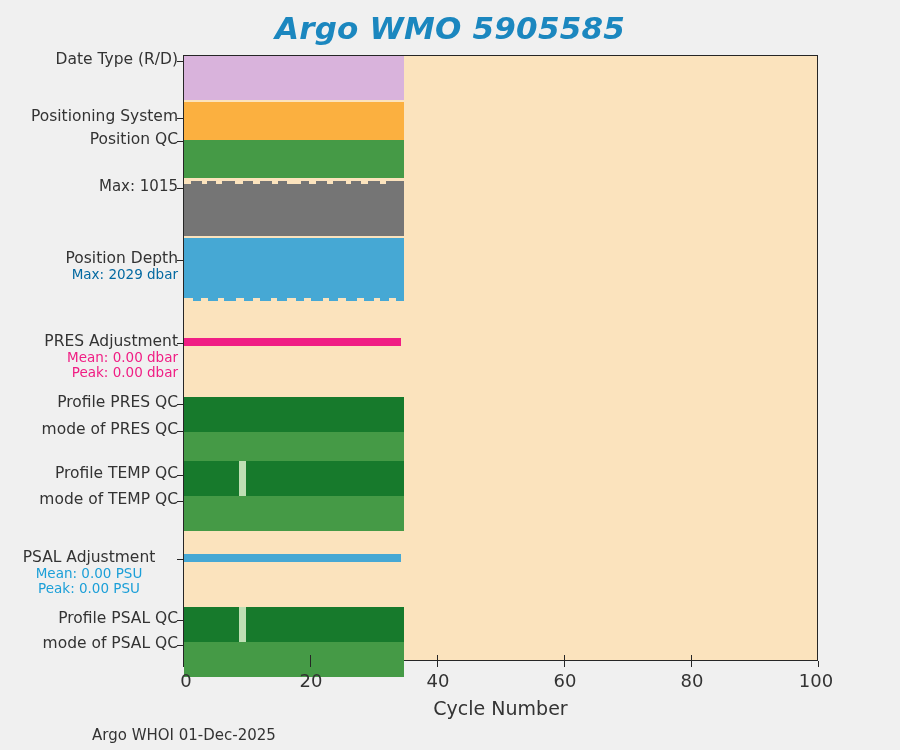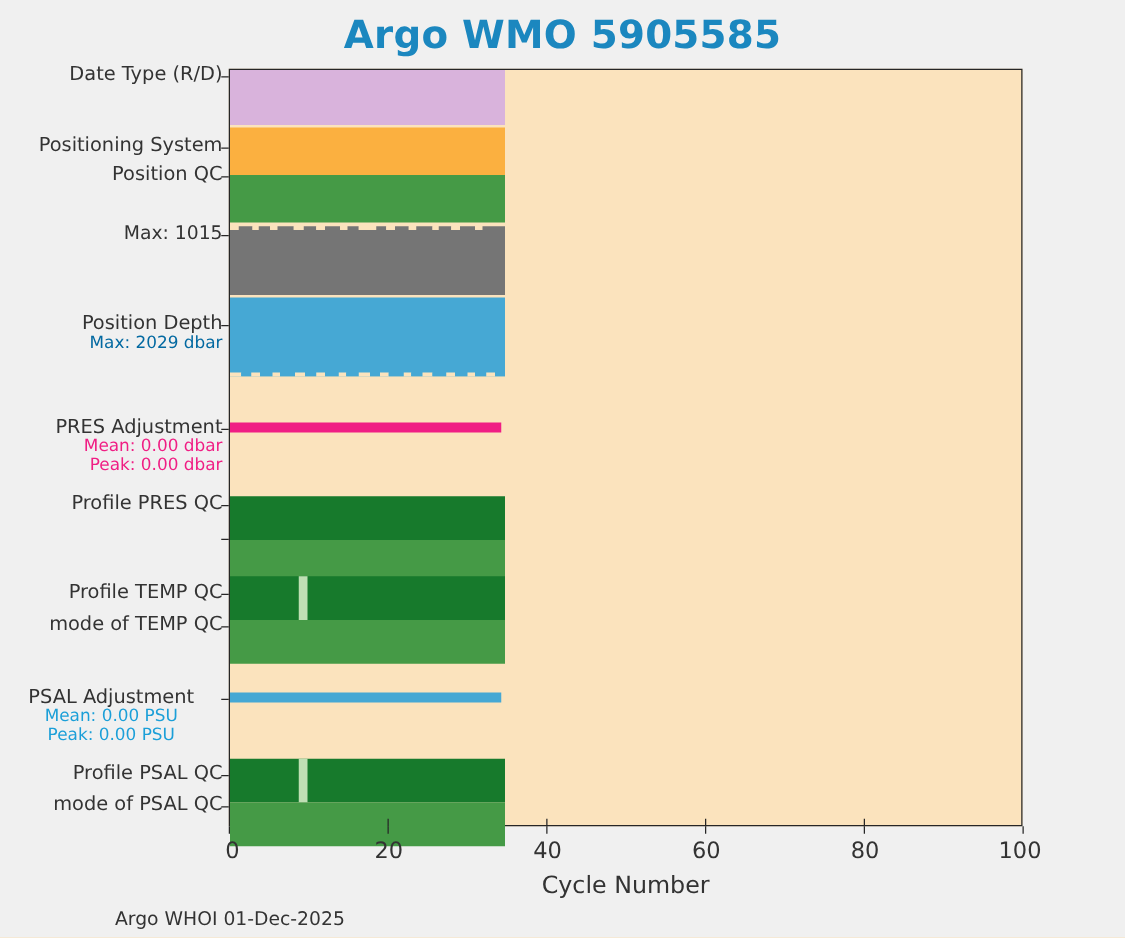--- a/index.html
+++ b/index.html
@@ -26,20 +26,21 @@
   #chart-title {
     position: absolute;
     left: 0;
     top: 10px;
     width: 900px;
     text-align: center;
     font-size: 31px;
     font-weight: bold;
     color: #1b87bf;
     letter-spacing: 0.2px;
+    font-style: italic;
   }
 
   
   #plot-area {
     position: absolute;
     left: 183px;
     top: 55px;
     width: 635px;
     height: 606px;
     background: #fbe3bd;
@@ -276,20 +277,23 @@
     <div class="ylabel-group" style="top:278px;margin-left:48px;">
       <div class="ylabel-main">PRES Adjustment</div>
       <div class="ylabel-sub" style="color:#f01e84;">Mean: 0.00 dbar</div>
       <div class="ylabel-sub" style="color:#f01e84;">Peak: 0.00 dbar</div>
     </div>
 
     <div class="ylabel-group" style="top:339px;">
       <div class="ylabel-main">Profile PRES QC</div>
     </div>
 
+    <div class="ylabel-group" style="top:366px;">
+      <div class="ylabel-main">mode of PRES QC</div>
+    </div>
 
     <div class="ylabel-group" style="top:410px;">
       <div class="ylabel-main">Profile TEMP QC</div>
     </div>
 
     <div class="ylabel-group" style="top:436px;">
       <div class="ylabel-main">mode of TEMP QC</div>
     </div>
 
     <div class="ylabel-group" style="top:494px;text-align:center;">

